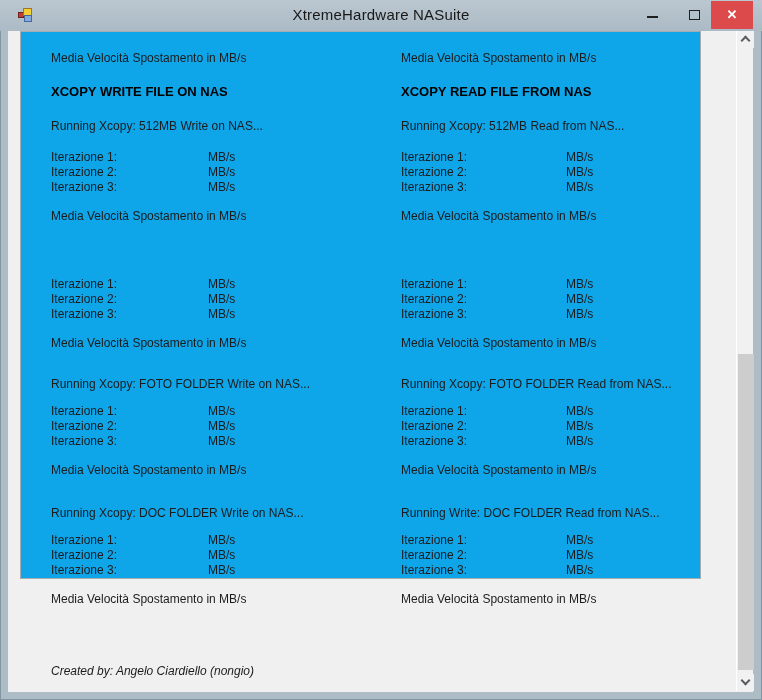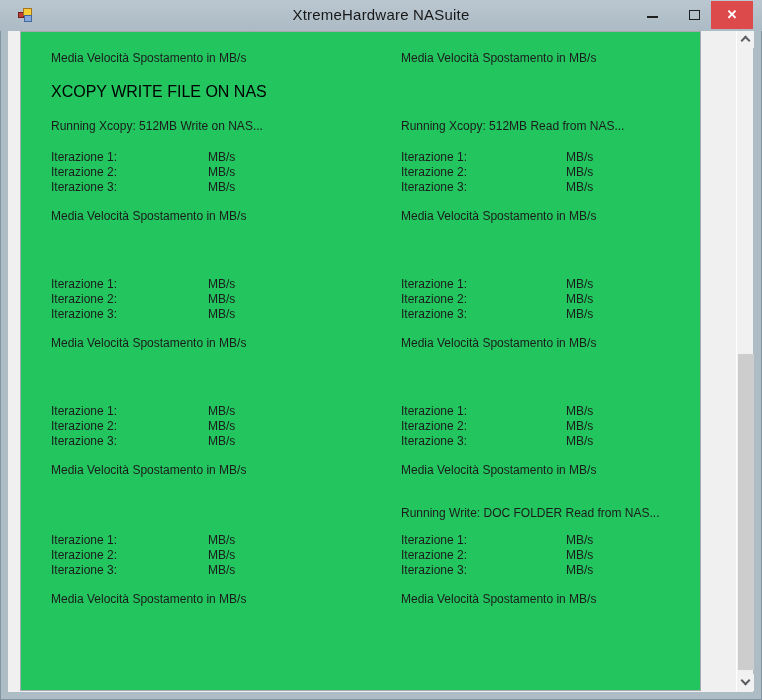--- a/index.html
+++ b/index.html
@@ -19,26 +19,26 @@
   .cap-btn{position:absolute;top:0;height:29px;cursor:default;}
   .btn-min{left:637px;width:30px;}
   .btn-max{left:679px;width:30px;}
   .min-glyph{position:absolute;left:10px;top:16px;width:11px;height:2px;background:#1f1f1f;}
   .max-glyph{position:absolute;left:10px;top:10px;width:11px;height:10px;border:1.5px solid #1f1f1f;}
   .btn-close{left:711px;top:1px;width:42px;height:28px;background:#dd4a4b;
              color:#fff;text-align:center;line-height:27px;font-size:13px;font-weight:bold;}
   
   .client{position:absolute;left:8px;top:31px;width:745px;height:661px;background:#f0f0f0;}
   
-  .panel{position:absolute;left:20px;top:31px;width:681px;height:660px;
-         background:#22c55e;border:1px solid #a6abb0;}
+  .panel{position:absolute;left:20px;top:31px;width:681px;height:548px;
+         background:#0ea5e9;border:1px solid #a6abb0;}
   .row{position:absolute;left:0;width:100%;height:15px;}
   .t{position:absolute;white-space:nowrap;font-size:12px;color:#1c1c1c;line-height:14px;}
   .lx{left:30px}.lu{left:187px}.rx{left:380px}.ru{left:545px}
-  .hd{font-weight:normal;font-size:16px;color:#000;}
+  .hd{font-weight:bold;font-size:13px;color:#000;}
   .italic{font-style:italic;}
   
   .logo{position:absolute;left:370px;top:590px;width:305px;height:70px;}
   .logo-icon{position:absolute;left:6px;top:8px;width:44px;height:42px;border-radius:10px;
              transform:rotate(-14deg);
              background:linear-gradient(150deg,#cfe5f7 0%,#7fb0e6 32%,#2f6ace 68%,#143f9d 100%);
              border:3px solid #d4d6d8;
              box-shadow:2px 3px 5px rgba(0,0,0,.5), inset 0 0 2px rgba(255,255,255,.9);}
   .logo-icon svg{position:absolute;left:2px;top:2px;}
   .logo-text{position:absolute;left:64px;top:14px;font-size:27px;font-weight:800;
@@ -82,20 +82,21 @@
 
   <div class="panel">
 
     <div class="row" style="top:19px">
       <span class="t lx">Media Velocità Spostamento in MB/s</span>
       <span class="t rx">Media Velocità Spostamento in MB/s</span>
     </div>
 
     <div class="row" style="top:53px">
       <span class="t lx hd">XCOPY WRITE FILE ON NAS</span>
+      <span class="t rx hd">XCOPY READ FILE FROM NAS</span>
     </div>
 
     <div class="row" style="top:87px">
       <span class="t lx">Running Xcopy: 512MB Write on NAS...</span>
       <span class="t rx">Running Xcopy: 512MB Read from NAS...</span>
     </div>
     <div class="row" style="top:118px">
       <span class="t lx">Iterazione 1:</span>
       <span class="t lu">MB/s</span>
       <span class="t rx">Iterazione 1:</span>
@@ -136,20 +137,24 @@
       <span class="t lx">Iterazione 3:</span>
       <span class="t lu">MB/s</span>
       <span class="t rx">Iterazione 3:</span>
       <span class="t ru">MB/s</span>
     </div>
     <div class="row" style="top:304px">
       <span class="t lx">Media Velocità Spostamento in MB/s</span>
       <span class="t rx">Media Velocità Spostamento in MB/s</span>
     </div>
 
+    <div class="row" style="top:345px">
+      <span class="t lx">Running Xcopy: FOTO FOLDER Write on NAS...</span>
+      <span class="t rx">Running Xcopy: FOTO FOLDER Read from NAS...</span>
+    </div>
     <div class="row" style="top:372px">
       <span class="t lx">Iterazione 1:</span>
       <span class="t lu">MB/s</span>
       <span class="t rx">Iterazione 1:</span>
       <span class="t ru">MB/s</span>
     </div>
     <div class="row" style="top:387px">
       <span class="t lx">Iterazione 2:</span>
       <span class="t lu">MB/s</span>
       <span class="t rx">Iterazione 2:</span>
@@ -160,20 +165,21 @@
       <span class="t lu">MB/s</span>
       <span class="t rx">Iterazione 3:</span>
       <span class="t ru">MB/s</span>
     </div>
     <div class="row" style="top:431px">
       <span class="t lx">Media Velocità Spostamento in MB/s</span>
       <span class="t rx">Media Velocità Spostamento in MB/s</span>
     </div>
 
     <div class="row" style="top:474px">
+      <span class="t lx">Running Xcopy: DOC FOLDER Write on NAS...</span>
       <span class="t rx">Running Write: DOC FOLDER Read from NAS...</span>
     </div>
     <div class="row" style="top:501px">
       <span class="t lx">Iterazione 1:</span>
       <span class="t lu">MB/s</span>
       <span class="t rx">Iterazione 1:</span>
       <span class="t ru">MB/s</span>
     </div>
     <div class="row" style="top:516px">
       <span class="t lx">Iterazione 2:</span>
@@ -185,20 +191,23 @@
       <span class="t lx">Iterazione 3:</span>
       <span class="t lu">MB/s</span>
       <span class="t rx">Iterazione 3:</span>
       <span class="t ru">MB/s</span>
     </div>
     <div class="row" style="top:560px">
       <span class="t lx">Media Velocità Spostamento in MB/s</span>
       <span class="t rx">Media Velocità Spostamento in MB/s</span>
     </div>
 
+    <div class="row" style="top:632px">
+      <span class="t lx italic">Created by: Angelo Ciardiello (nongio)</span>
+    </div>
 
   </div>
 
   <div class="vscroll">
     <div class="scroll-btn sb-up">
       <span class="chev chev-up"></span>
     </div>
     <div class="thumb"></div>
     <div class="scroll-btn sb-down">
       <span class="chev chev-down"></span>

